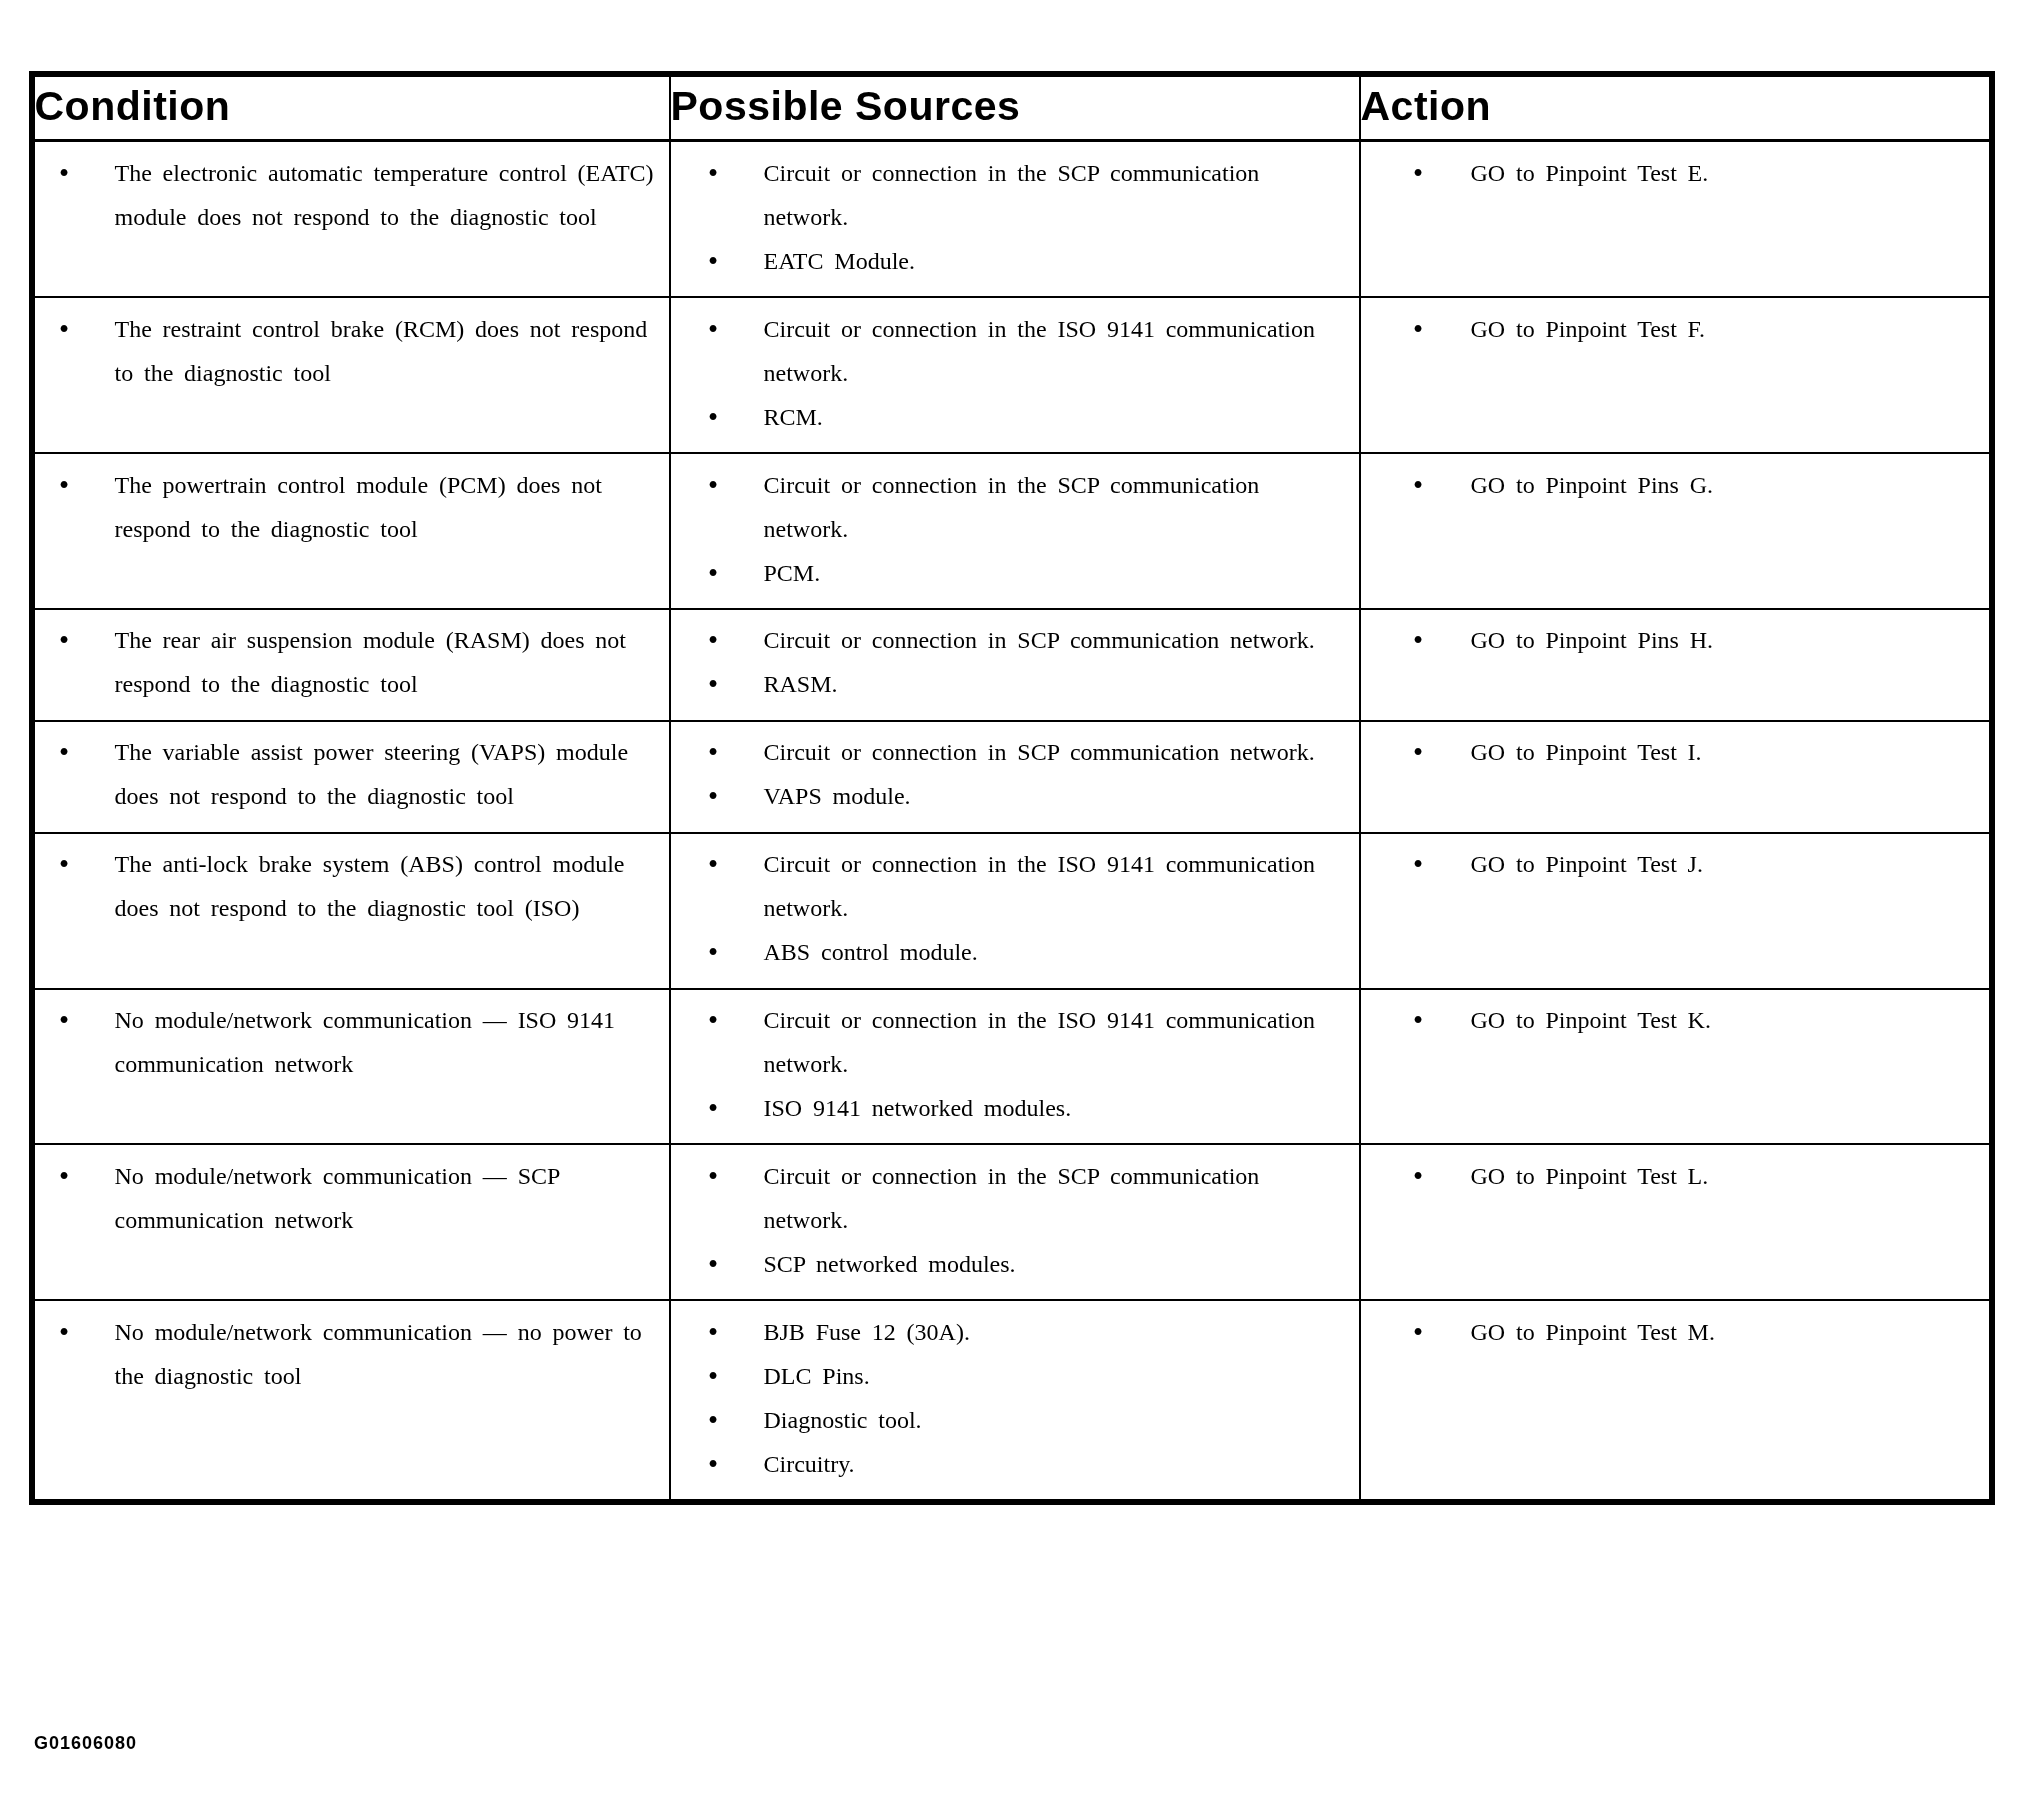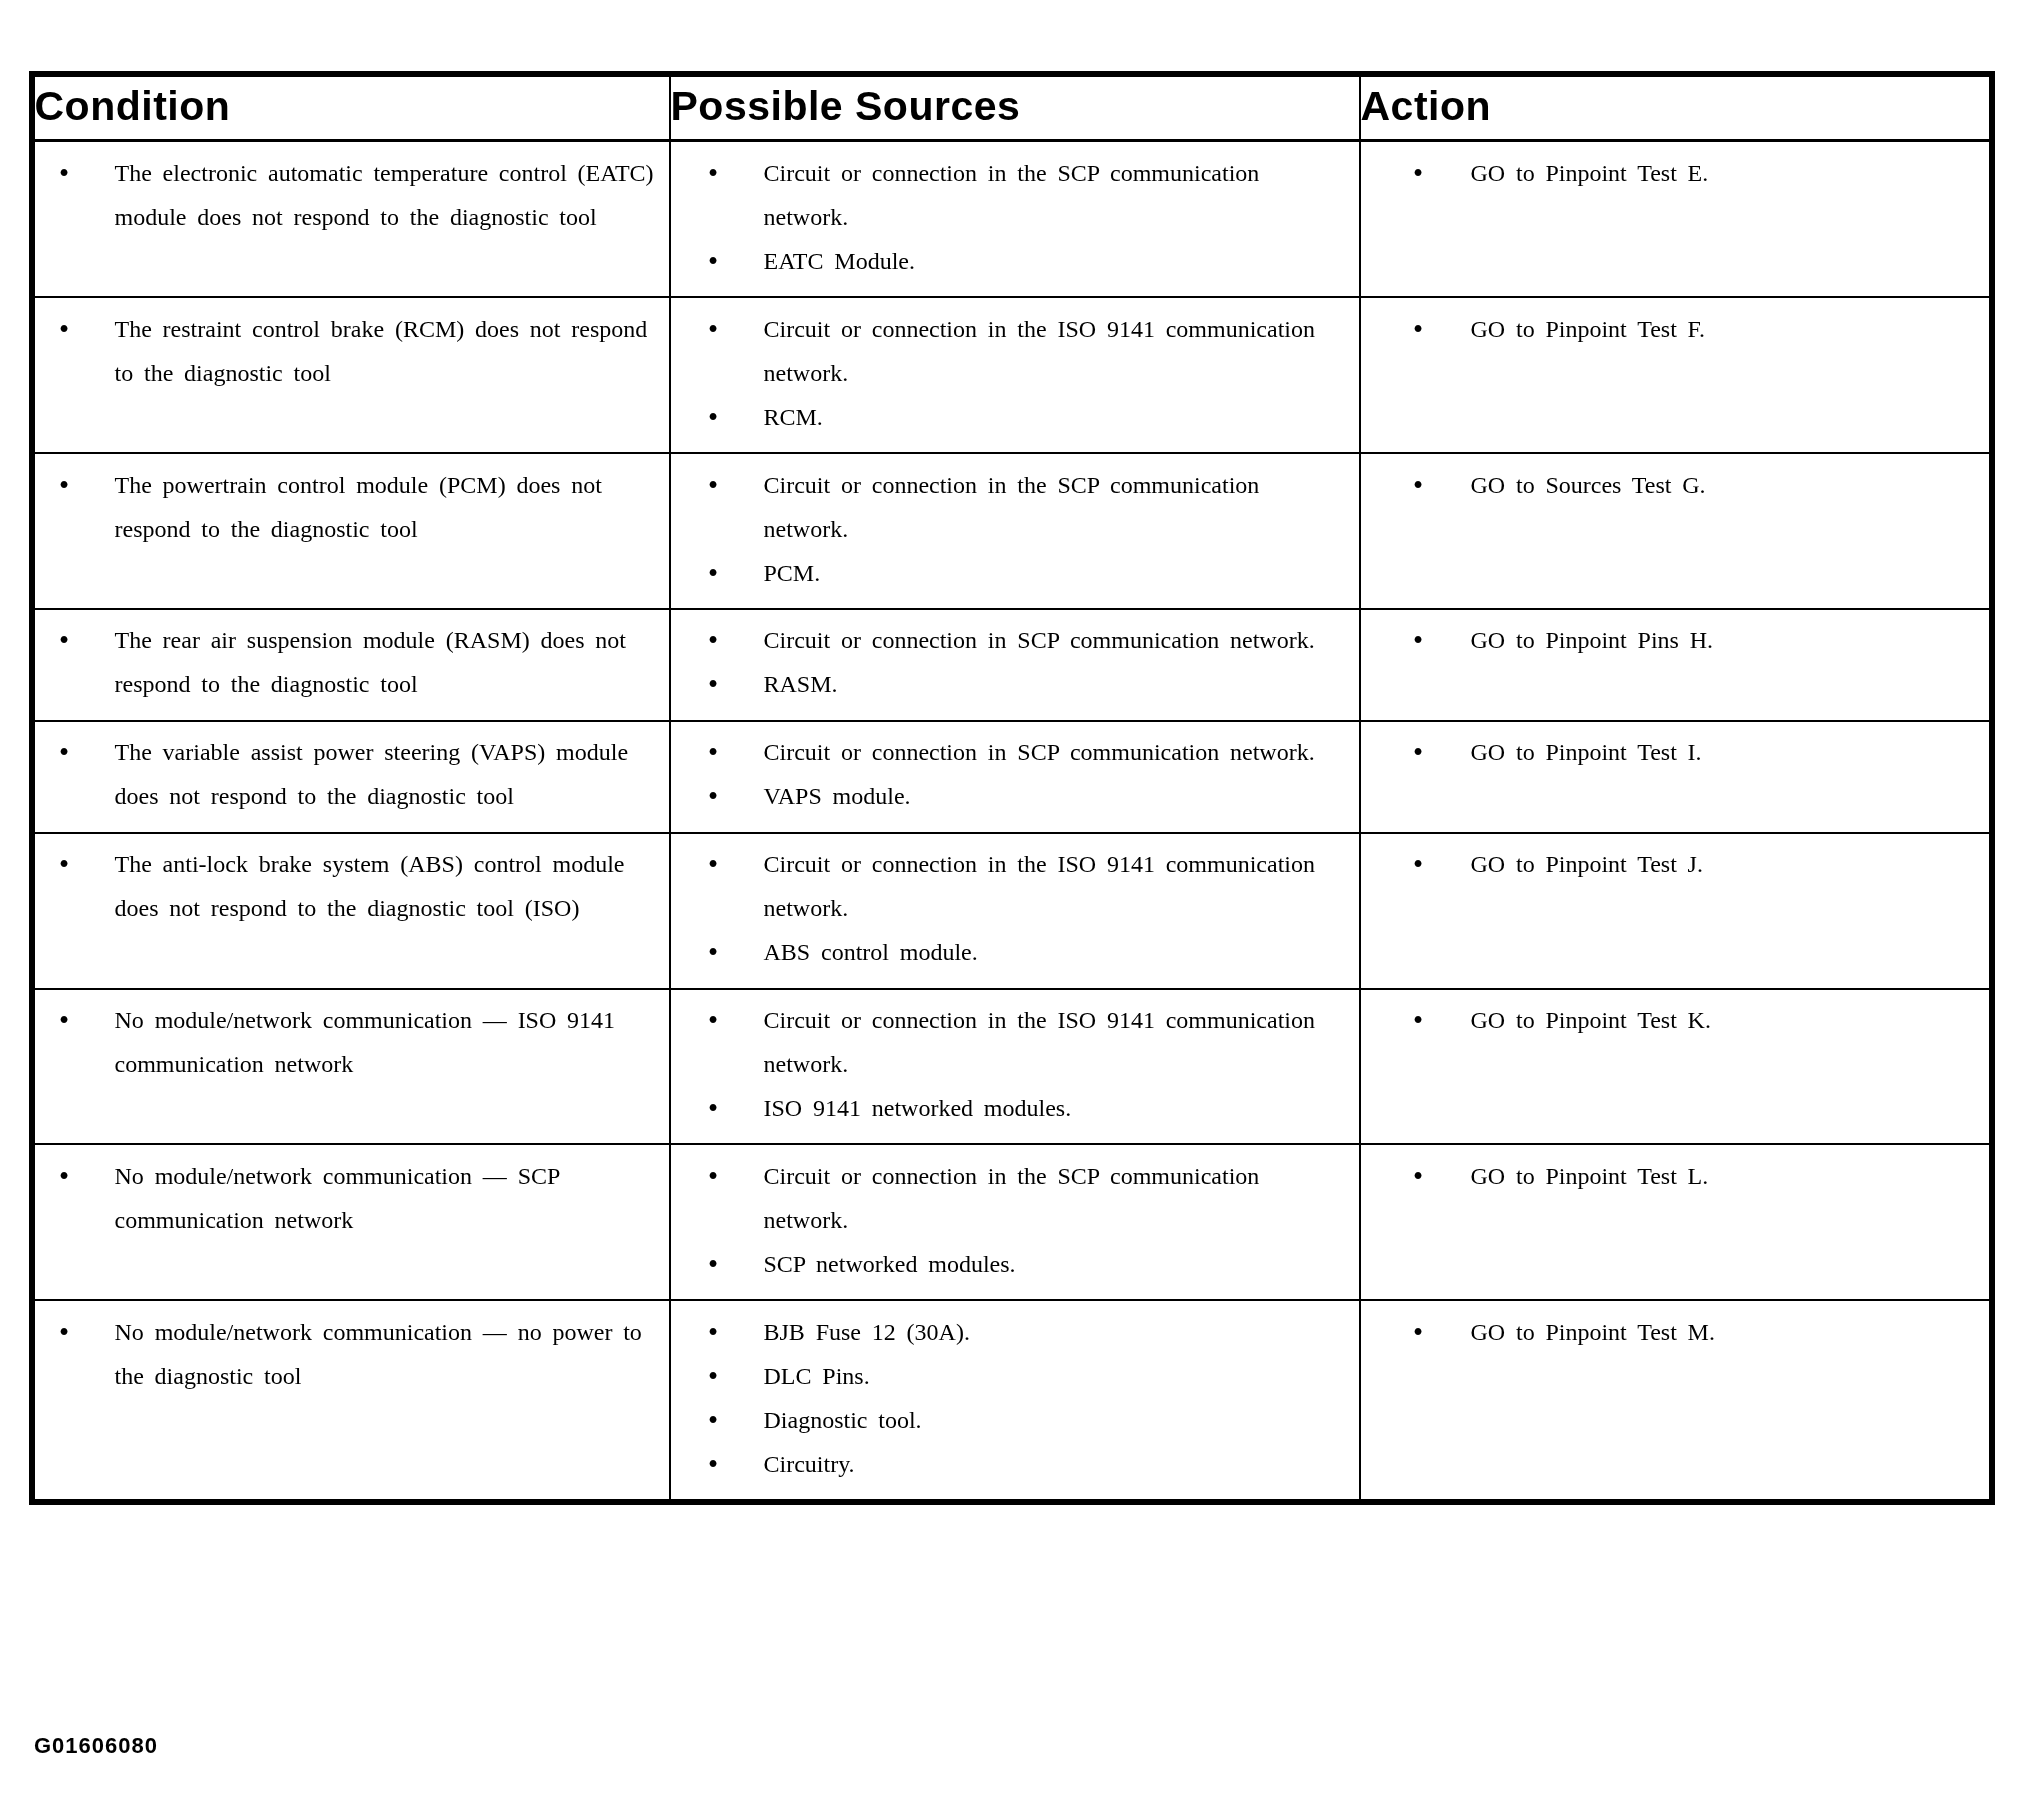--- a/index.html
+++ b/index.html
@@ -71,21 +71,21 @@
   td.sources-cell  .bullet       { width: 59px; }
   td.action-cell   .bullet-item  { padding-left: 49px; }
   td.action-cell   .bullet       { width: 61px; }
 
   .figure-code {
     position: absolute;
     left: 34px;
     top: 1733px;
     font-family: "Liberation Sans", sans-serif;
     font-weight: bold;
-    font-size: 22px;
+    font-size: 18px;
     letter-spacing: 1px;
   }
 </style>
 </head>
 <body>
 
 <div class="page">
 
   <table class="diag">
     <colgroup>
@@ -167,21 +167,21 @@
   </div>
 
   <div class="bullet-item">
     <span class="bullet">•</span>
     <span class="bullet-text">PCM.</span>
   </div>
 </td>
     <td class="action-cell">
       <div class="bullet-item">
         <span class="bullet">•</span>
-        <span class="bullet-text">GO to Sources Test G.</span>
+        <span class="bullet-text">GO to Pinpoint Pins G.</span>
       </div>
     </td>
   </tr>
 
   <tr>
     <td class="condition-cell">
       <div class="bullet-item">
         <span class="bullet">•</span>
         <span class="bullet-text">The rear air suspension module (RASM) does not respond to the diagnostic tool</span>
       </div>

